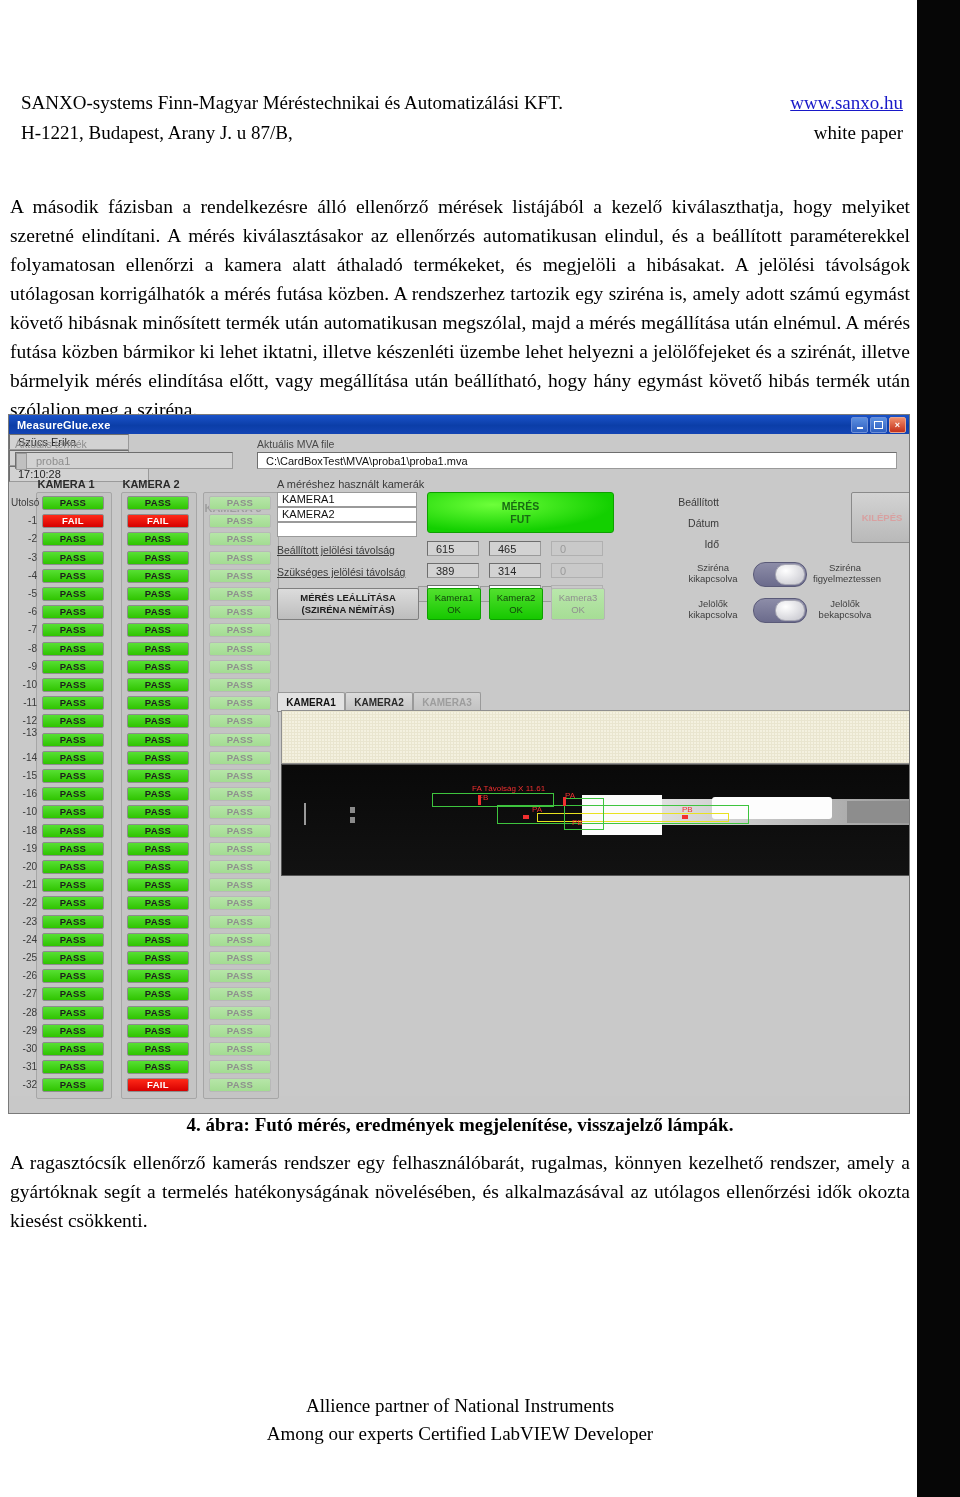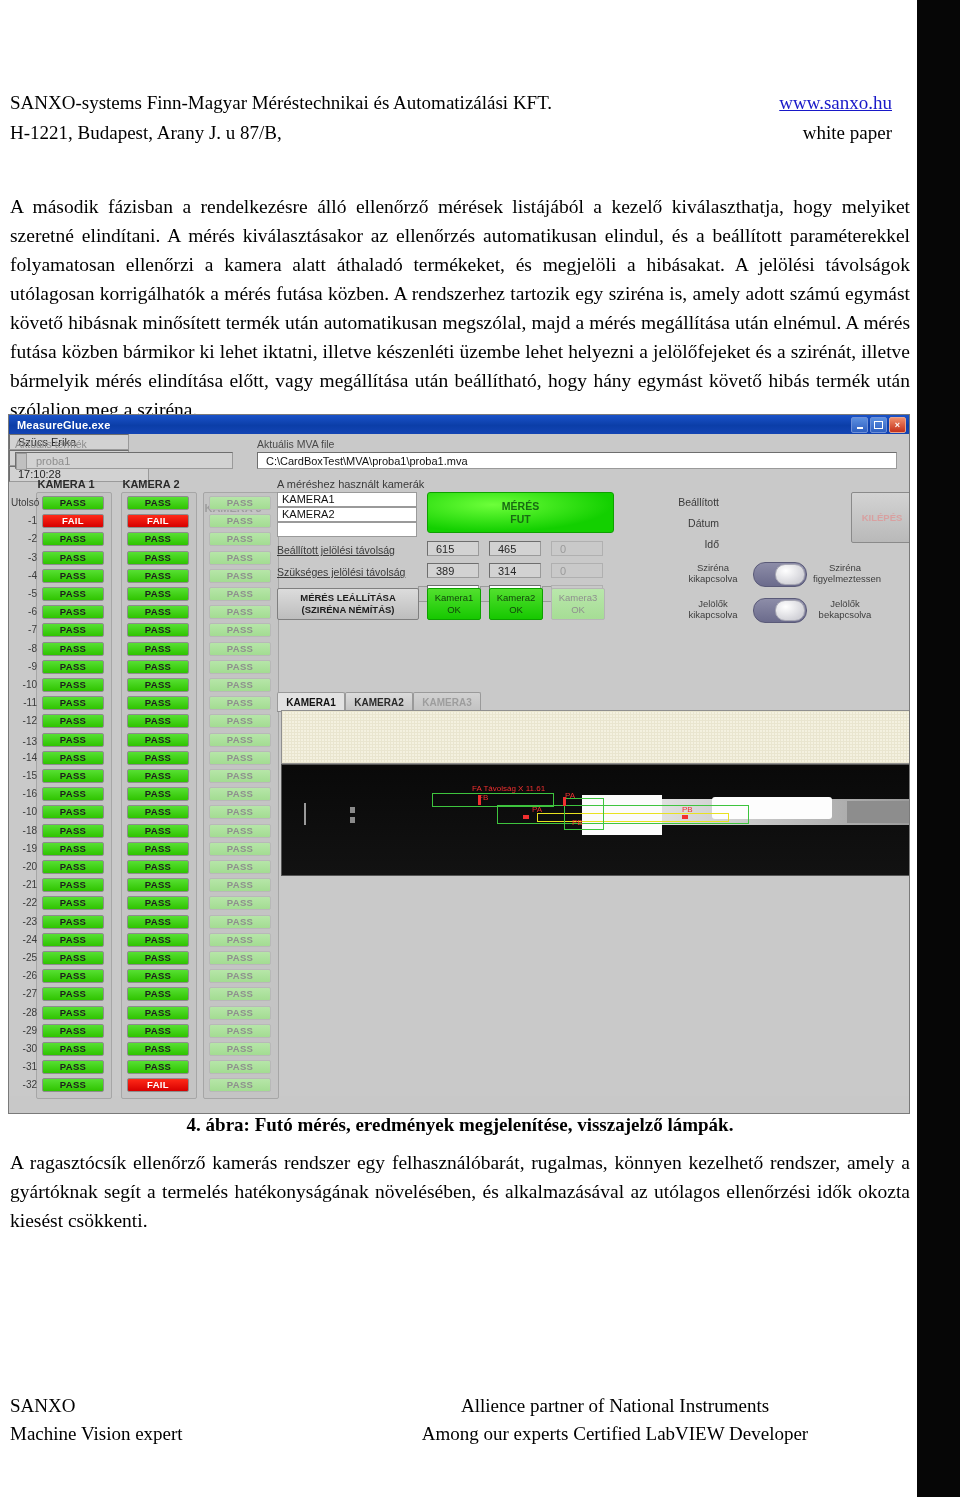--- a/index.html
+++ b/index.html
@@ -7,21 +7,21 @@
     width:960px;height:1497px;
     background:#ffffff;
     font-family:"Liberation Serif", serif;
     position:relative;
     overflow:hidden;
   }
   .page{position:absolute;left:0;top:0;width:960px;height:1497px;background:#fff;}
   .rightblack{position:absolute;right:0;top:0;width:43px;height:1497px;background:#060606;z-index:60;}
 
   
-  .hdr{position:absolute;left:10px;top:88px;width:900px;}
+  .hdr{position:absolute;left:21px;top:88px;width:900px;}
   .hdr-row{display:flex;justify-content:space-between;align-items:baseline;font-size:19px;line-height:30px;color:#000;}
   .hdr-left{white-space:nowrap;}
   .hdr-right{text-align:right;white-space:nowrap;padding-right:18px;}
   .link{color:#1818c8;text-decoration:underline;}
 
   
   .para{
     position:absolute;left:10px;width:900px;
     font-size:19.5px;line-height:29px;color:#000;
     text-align:justify;text-justify:inter-word;
@@ -247,21 +247,21 @@
           <div class="cell pass" style="left: 118px; top: 244px;">PASS</div>
           <div class="cell dis-pass" style="left: 200px; top: 244px;">PASS</div>
           <div class="rowlbl" style="left: 2px; top: 263.2px;">-11</div>
           <div class="cell pass" style="left: 33px; top: 262.2px;">PASS</div>
           <div class="cell pass" style="left: 118px; top: 262.2px;">PASS</div>
           <div class="cell dis-pass" style="left: 200px; top: 262.2px;">PASS</div>
           <div class="rowlbl" style="left: 2px; top: 281.4px;">-12</div>
           <div class="cell pass" style="left: 33px; top: 280.4px;">PASS</div>
           <div class="cell pass" style="left: 118px; top: 280.4px;">PASS</div>
           <div class="cell dis-pass" style="left: 200px; top: 280.4px;">PASS</div>
-          <div class="rowlbl" style="left: 2px; top: 302px; text-align: right;">-13</div>
+          <div class="rowlbl" style="left: 2px; top: 293px; text-align: right;">-13</div>
           <div class="cell pass" style="left: 33px; top: 298.6px;">PASS</div>
           <div class="cell pass" style="left: 118px; top: 298.6px;">PASS</div>
           <div class="cell dis-pass" style="left: 200px; top: 298.6px;">PASS</div>
           <div class="rowlbl" style="left: 2px; top: 317.8px;">-14</div>
           <div class="cell pass" style="left: 33px; top: 316.8px;">PASS</div>
           <div class="cell pass" style="left: 118px; top: 316.8px;">PASS</div>
           <div class="cell dis-pass" style="left: 200px; top: 316.8px;">PASS</div>
           <div class="rowlbl" style="left: 2px; top: 336px;">-15</div>
           <div class="cell pass" style="left: 33px; top: 335px;">PASS</div>
           <div class="cell pass" style="left: 118px; top: 335px;">PASS</div>
@@ -446,24 +446,20 @@
         <div class="anno-txt" style="left:400px;top:40px">PB</div>
       </div>
 
     </div>
   </div>
 
   <div id="caption">4. ábra: Futó mérés, eredmények megjelenítése, visszajelző lámpák.</div>
   <div class="para" id="para2">A ragasztócsík ellenőrző kamerás rendszer egy felhasználóbarát, rugalmas, könnyen kezelhető rendszer, amely a gyártóknak segít a termelés hatékonyságának növelésében, és alkalmazásával az utólagos ellenőrzési idők okozta kiesést csökkenti.</div>
 
   <div class="footer">
-    <div class="footer-l">
-      <div>SANXO</div>
-      <div>Machine Vision expert</div>
-    </div>
     <div class="footer-r">
       <div>Allience partner of National Instruments</div>
       <div>Among our experts Certified LabVIEW Developer</div>
     </div>
   </div>
 
   <div class="rightblack"></div>
 </div>
 
 </body></html>

